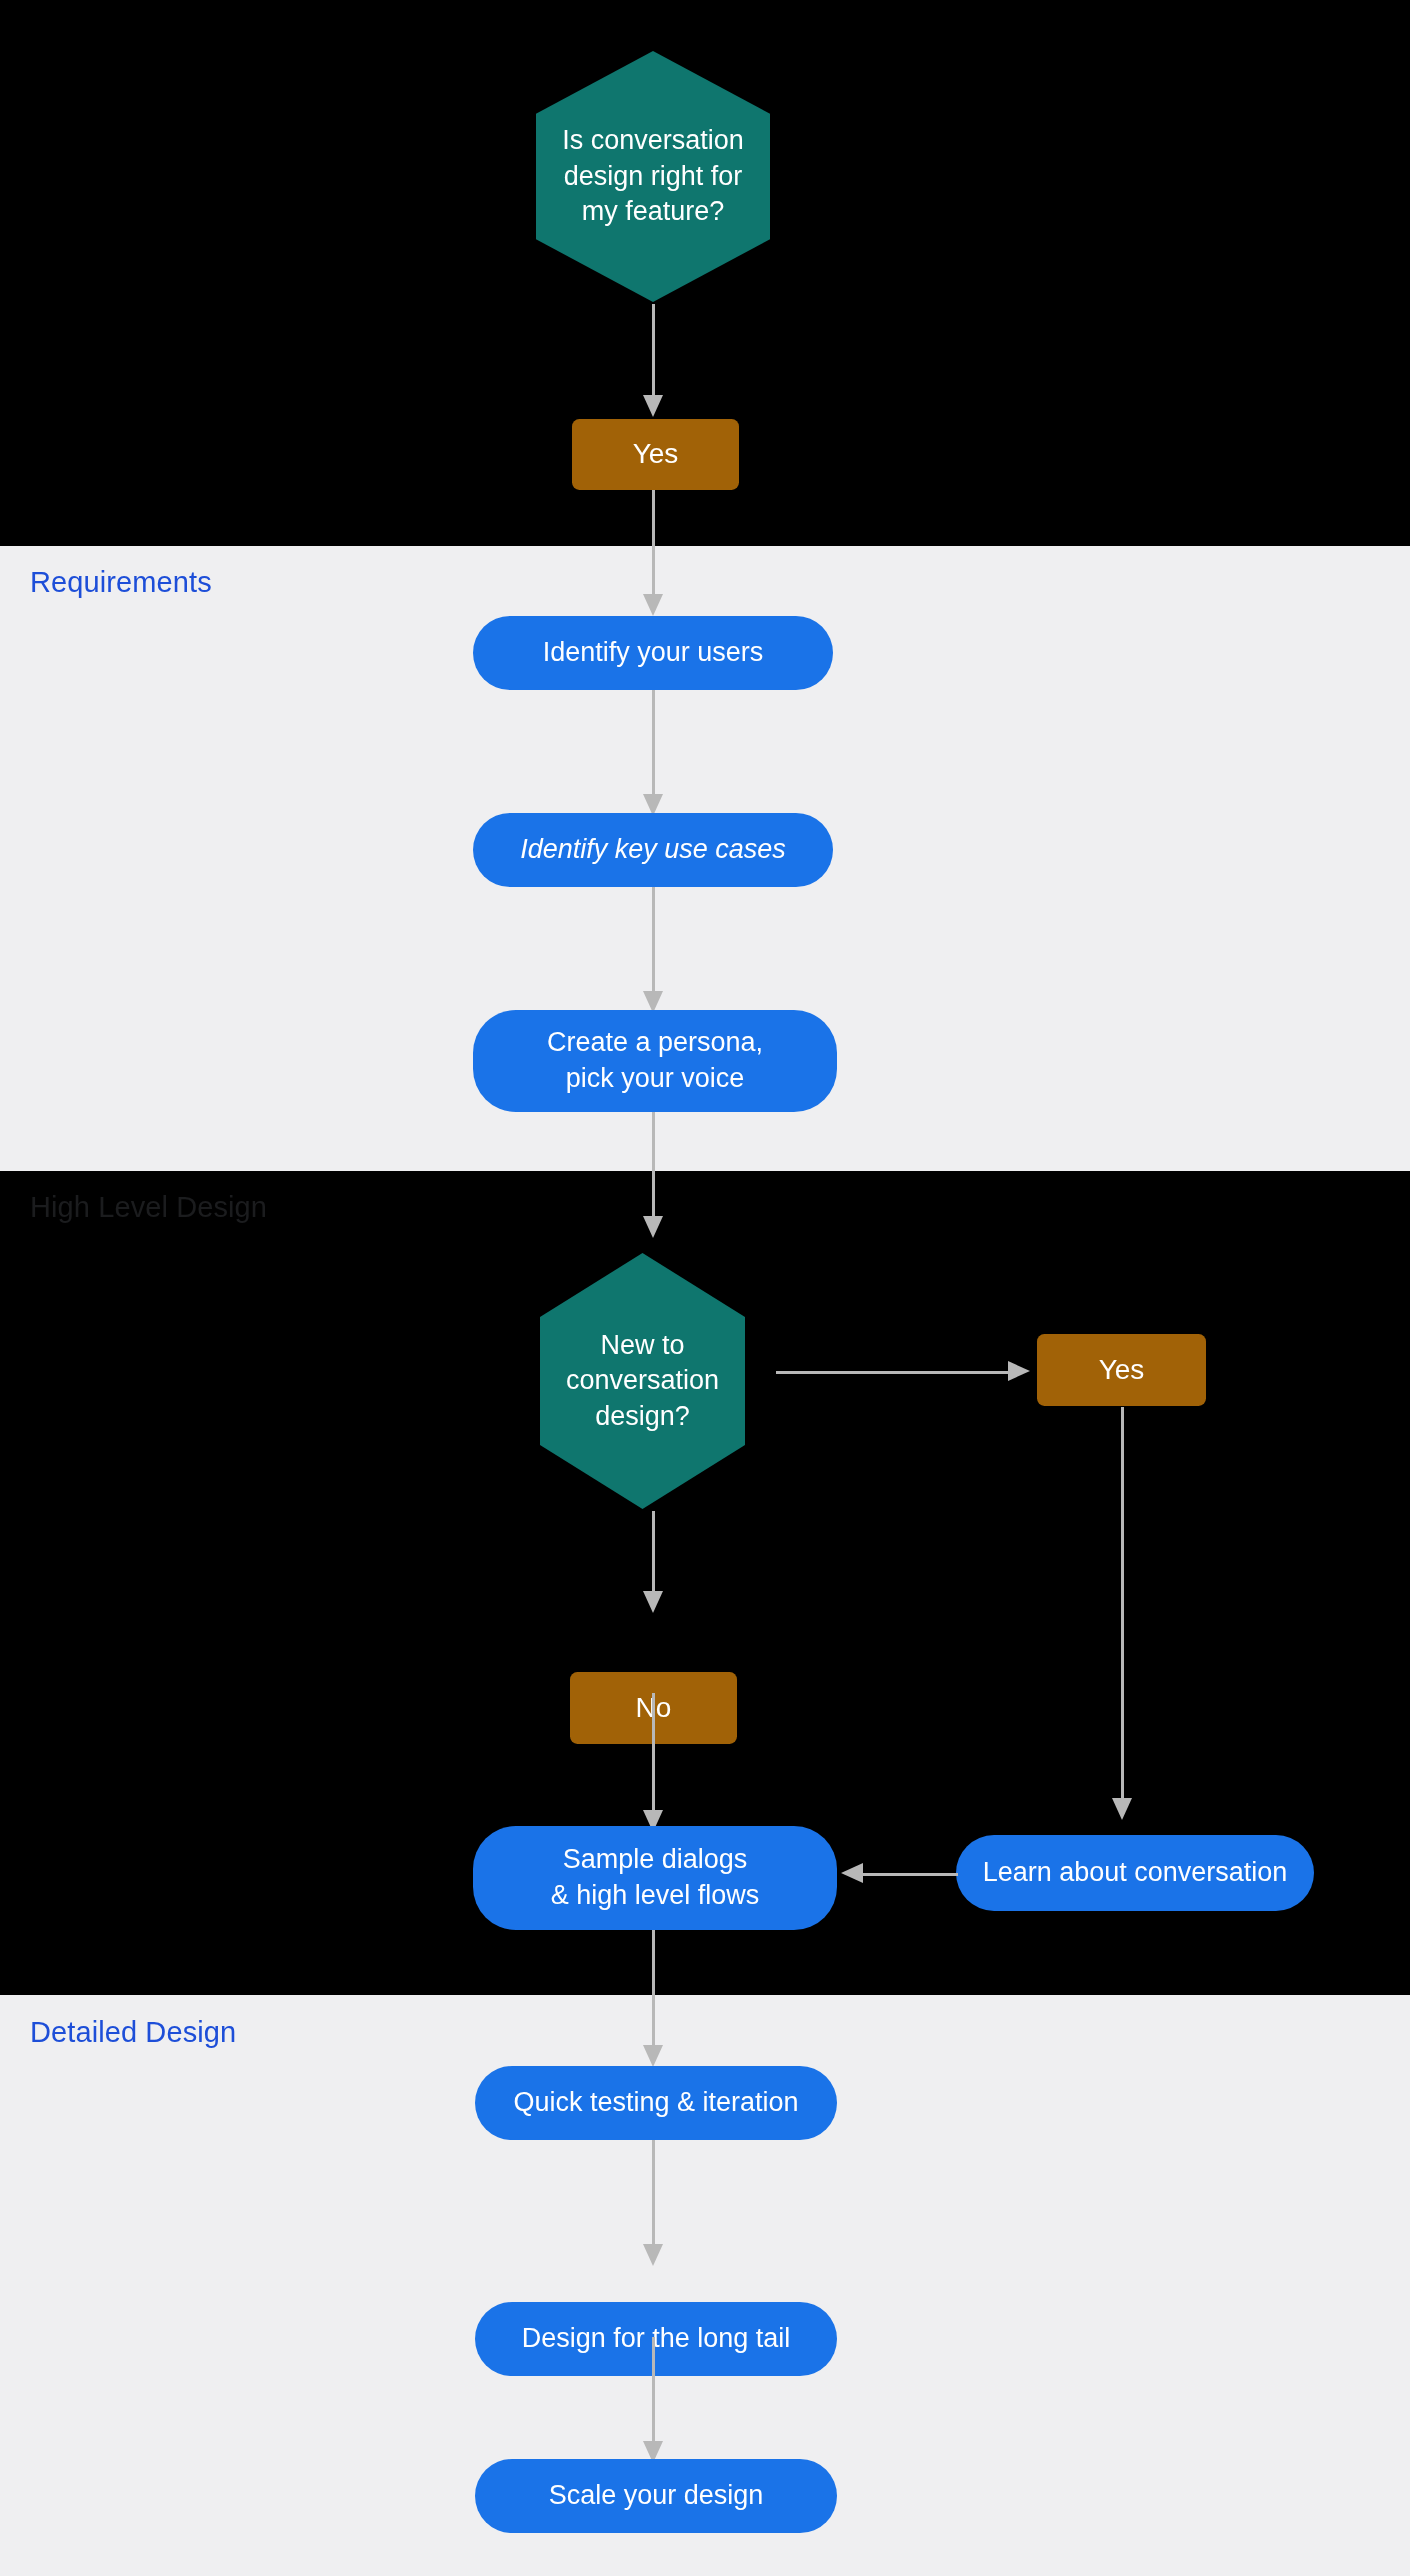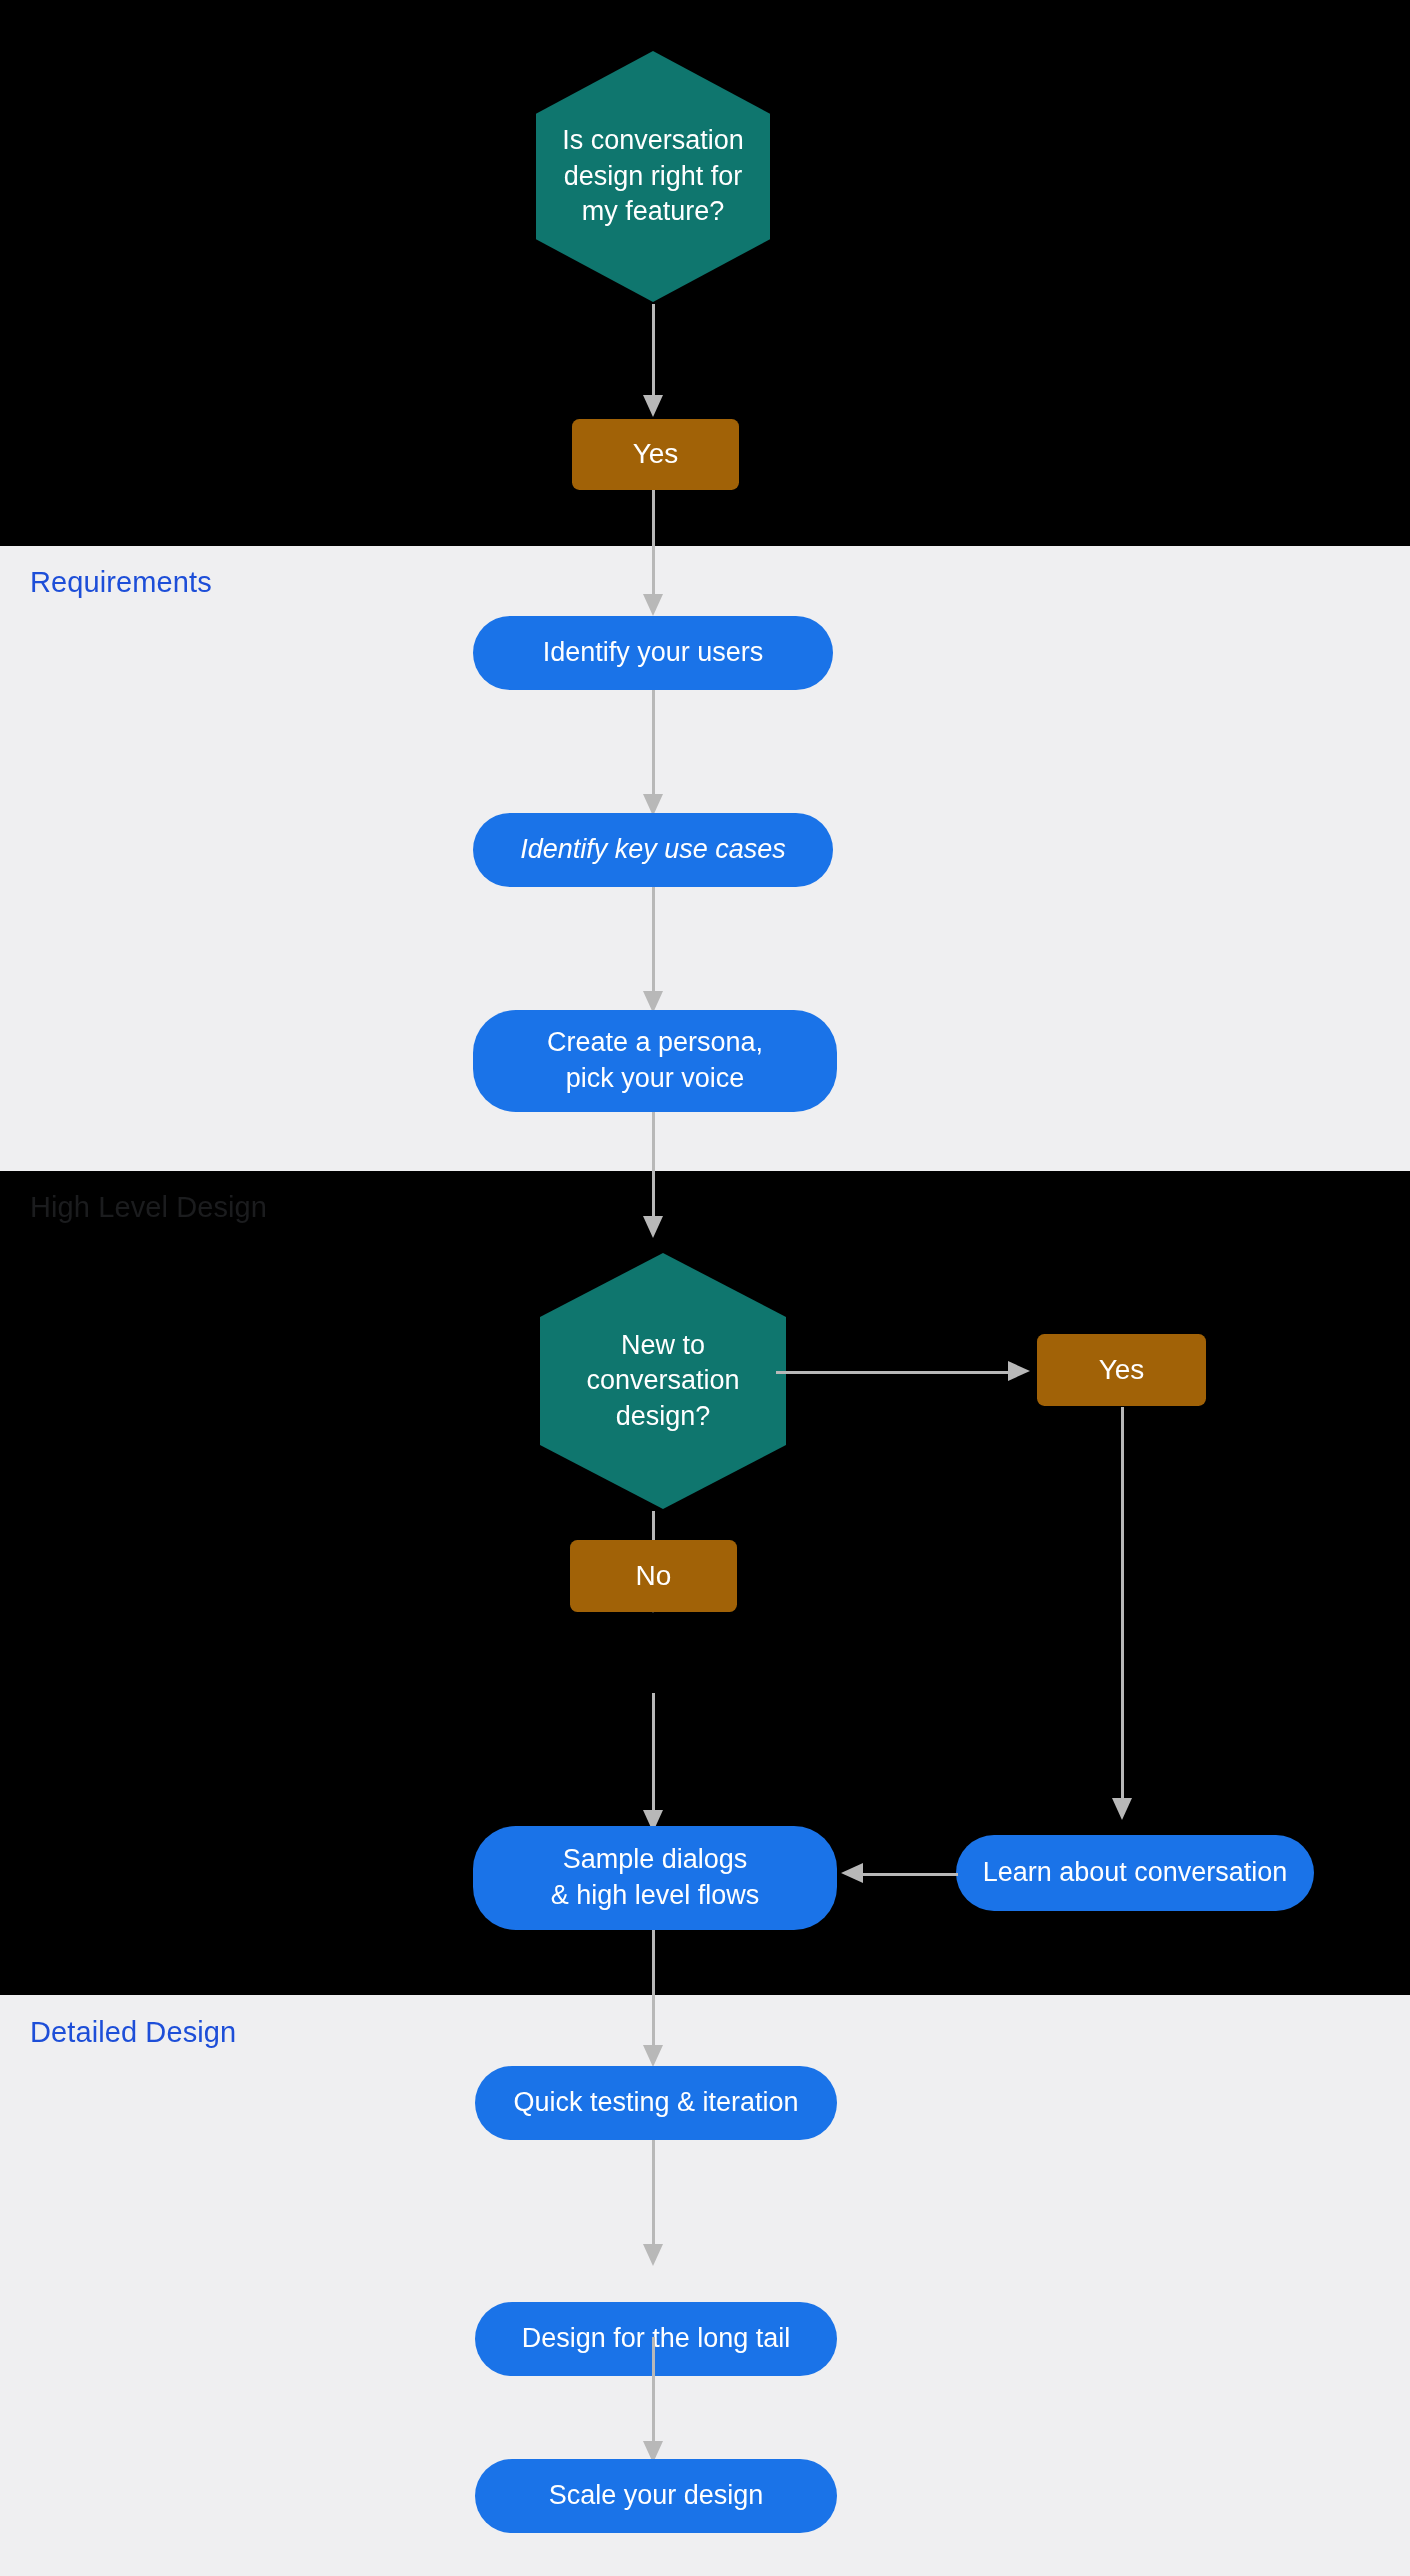--- a/index.html
+++ b/index.html
@@ -163,39 +163,39 @@
   <div class="node pill" style="left:473px; top:1010px; width:364px; height:102px; flex-direction:column;">
     <span>Create a persona,</span>
     <span>pick your voice</span>
   </div>
 
   <div class="conn">
     <div class="line-v" style="left:652px; top:1112px; height:119px;"></div>
     <div class="arrow-down" style="left:643px; top:1216px;"></div>
   </div>
 
-  <div class="node hex" style="left:540px; top:1253px; width:246px; height:256px; flex-direction:column;">
+  <div class="node hex" style="left:540px; top:1253px; width:205px; height:256px; flex-direction:column;">
     <span>New to</span>
     <span>conversation</span>
     <span>design?</span>
   </div>
 
   <div class="conn">
     <div class="line-h" style="left:776px; top:1371px; width:236px;"></div>
     <div class="arrow-right" style="left:1008px; top:1361px;"></div>
   </div>
 
   <div class="node gbox" style="left:1037px; top:1334px; width:169px; height:72px;">Yes</div>
 
   <div class="conn">
     <div class="line-v" style="left:652px; top:1511px; height:89px;"></div>
     <div class="arrow-down" style="left:643px; top:1591px;"></div>
   </div>
 
-  <div class="node gbox" style="left:570px; top:1540px; width:167px; height:72px;">No</div>
+  <div class="node gbox" style="left:570px; top:1672px; width:167px; height:72px;">No</div>
 
   <div class="conn">
     <div class="line-v" style="left:1121px; top:1407px; height:401px;"></div>
     <div class="arrow-down" style="left:1112px; top:1798px;"></div>
   </div>
 
   <div class="conn">
     <div class="line-v" style="left:652px; top:1693px; height:124px;"></div>
     <div class="arrow-down" style="left:643px; top:1810px;"></div>
   </div>

